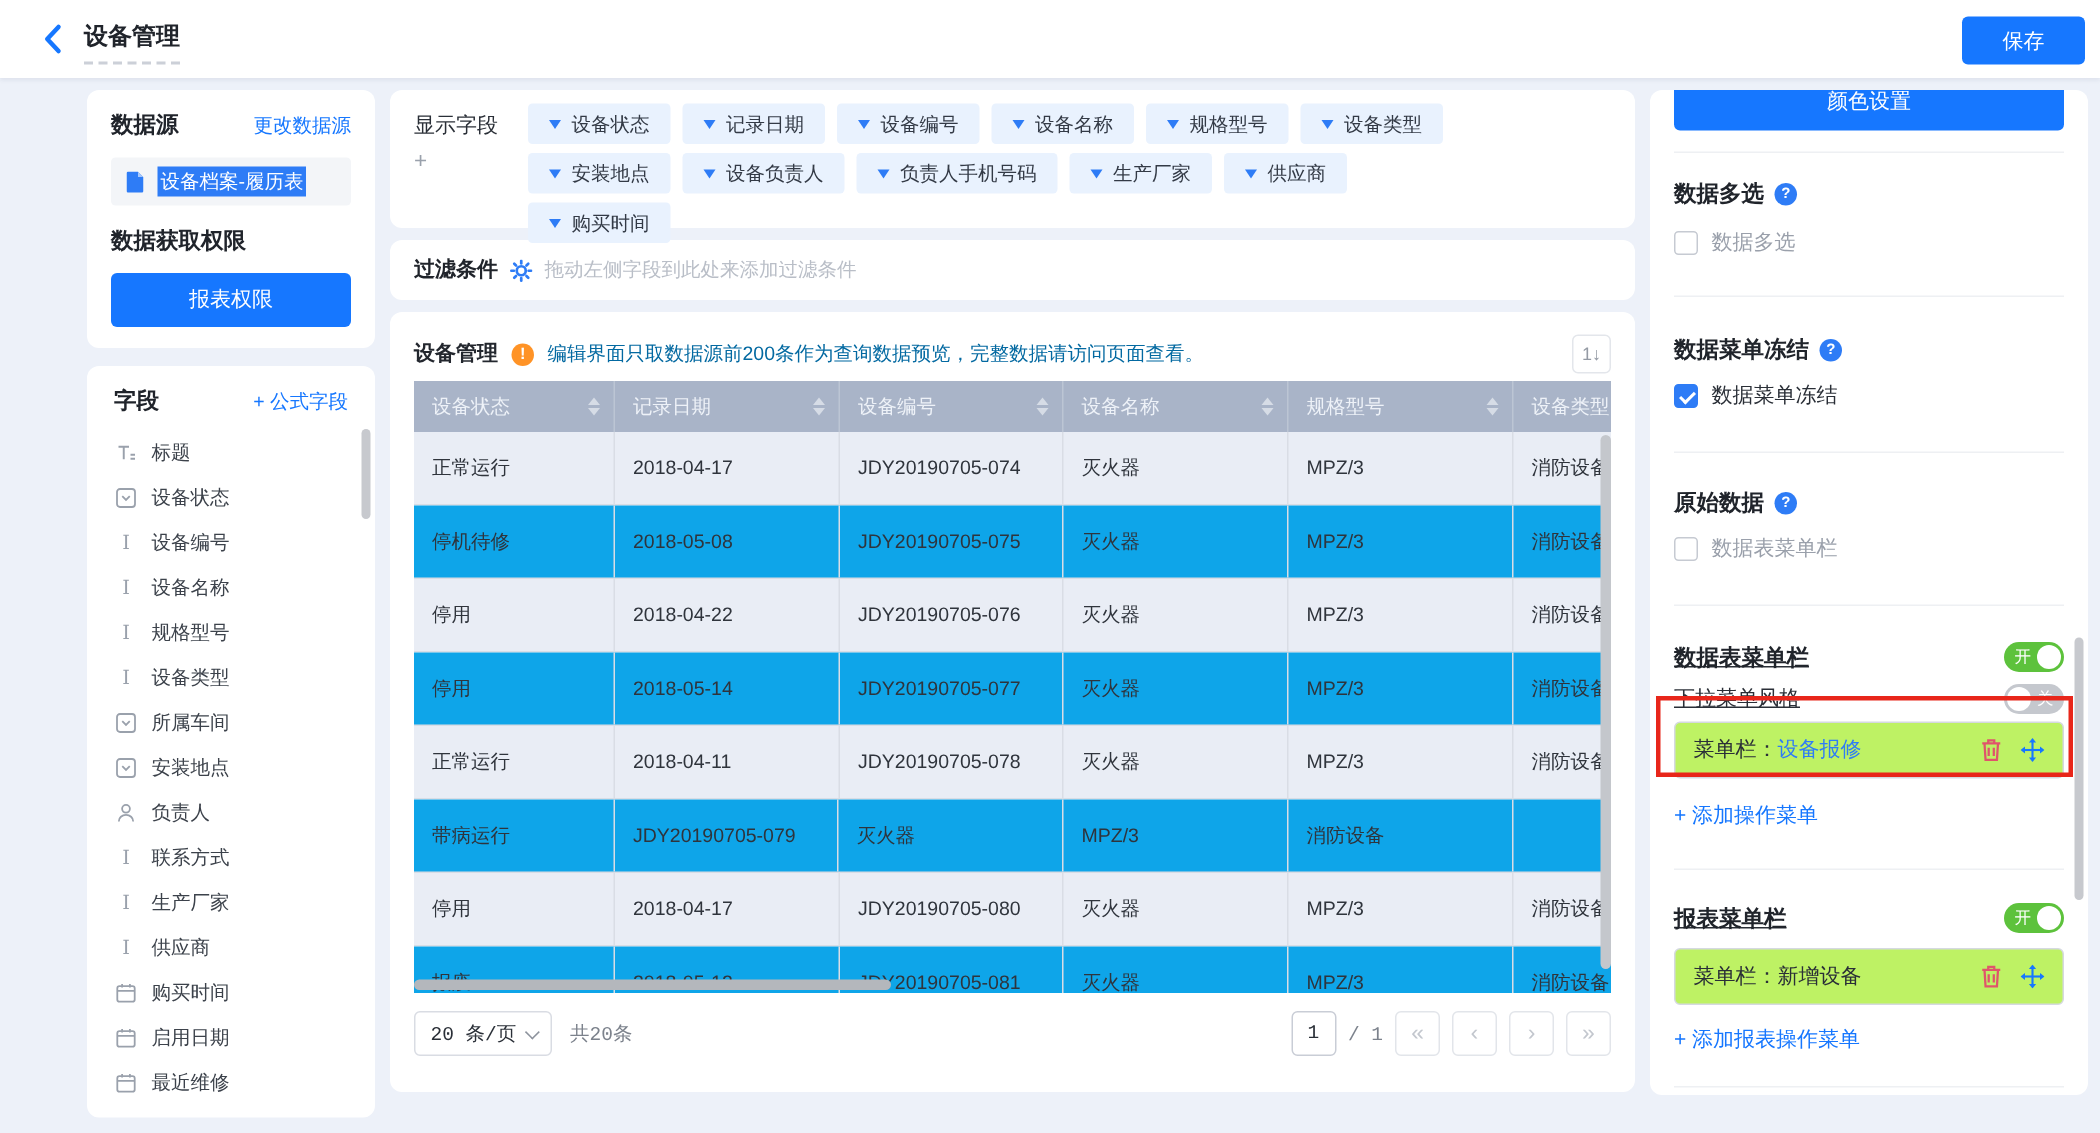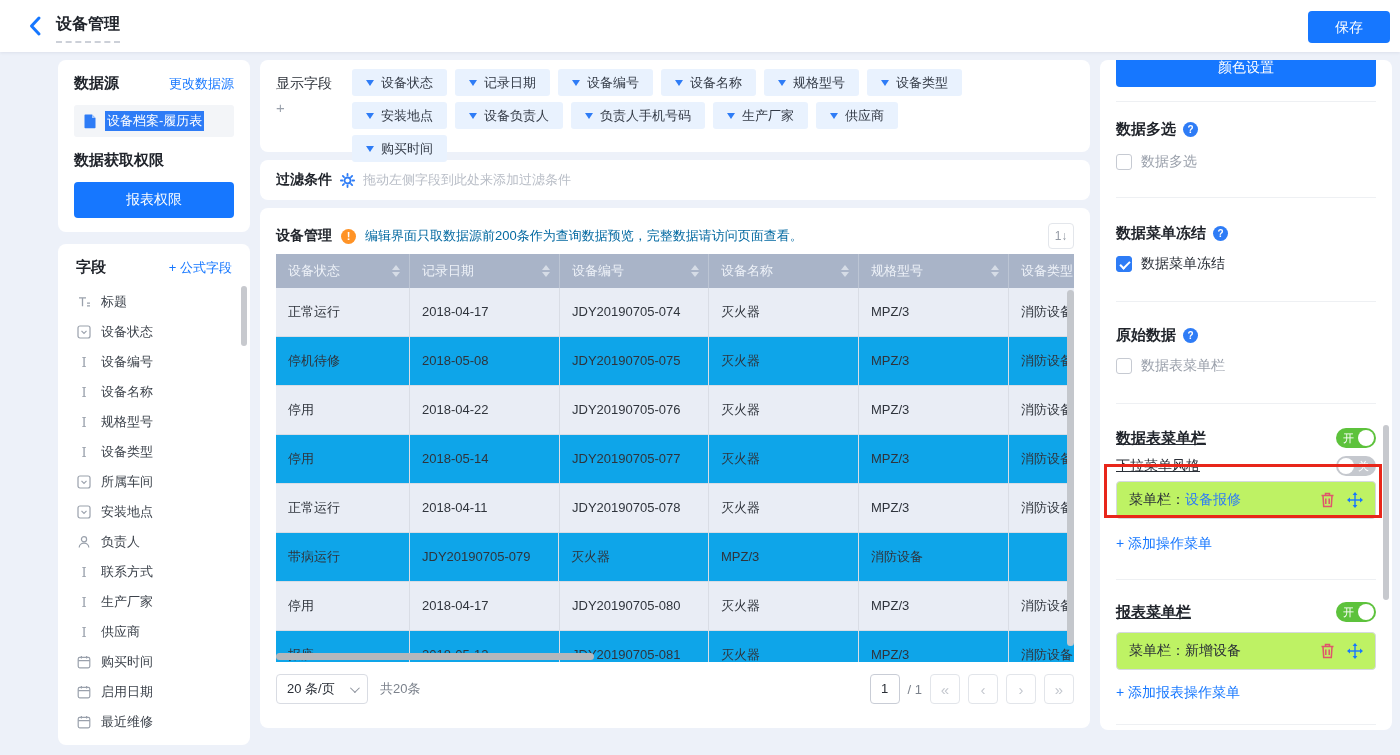--- a/index.html
+++ b/index.html
@@ -63,21 +63,21 @@
   .sorter { display:flex; flex-direction:column; gap:2px; }
   .s-up { width:0; height:0; border:4px solid transparent; border-bottom:5px solid #d6dce6; }
   .s-dn { width:0; height:0; border:4px solid transparent; border-top:5px solid #d6dce6; }
   .trow { display:flex; height:49px; background:#0ea5e9; border-bottom:1px solid #d9dde5; }
   .trow:nth-child(even) { background:#e9edf5; }
   .td { line-height:48px; padding-left:12px; border-right:1px solid #d9dde5; color:#2f343c; font-size:13px; overflow:hidden; white-space:nowrap; }
   .c0{width:134px;} .c1{width:150px;} .c2{width:149px;} .c3{width:150px;} .c4{width:150px;} .c5{width:150px;}
   .hthumb { position:absolute; left:0; bottom:2px; width:318px; height:7px; background:#b4b7bc; border-radius:4px; cursor:pointer; }
   .tvthumb { position:absolute; right:0; top:36px; width:7px; height:356px; background:#c4c7cc; border-radius:4px; cursor:pointer; }
 
-  .pager { margin-top:12px; display:flex; align-items:center; }
+  .pager { margin-top:12px; display:flex; align-items:center;font-family:Liberation Mono, monospace; }
   .psize { width:92px; height:30px; border:1px solid #d9dce3; border-radius:4px; display:flex; align-items:center; justify-content:space-between; padding:0 10px; cursor:pointer; background:#fff; }
   .psize span { font-size:13px; color:#2a2f37; }
   .chev-dn { width:7px; height:7px; border-right:1.5px solid #8d939d; border-bottom:1.5px solid #8d939d; transform:rotate(45deg) translateY(-2px); }
   .ptotal { margin-left:12px; color:#7c828c; }
   .pspacer { flex:1; }
   .pright { display:flex; align-items:center; gap:8px; }
   .pinput { width:30px; height:30px; border:1px solid #c9cdd6; border-radius:4px; text-align:center; line-height:28px; color:#2a2f37; background:#fff; cursor:text; }
   .pof { color:#7c828c; }
   .pbtn { width:30px; height:30px; border:1px solid #e2e5ea; border-radius:4px; display:flex; align-items:center; justify-content:center; color:#c3c7ce; font-size:15px; background:#fff; cursor:pointer; }
 

